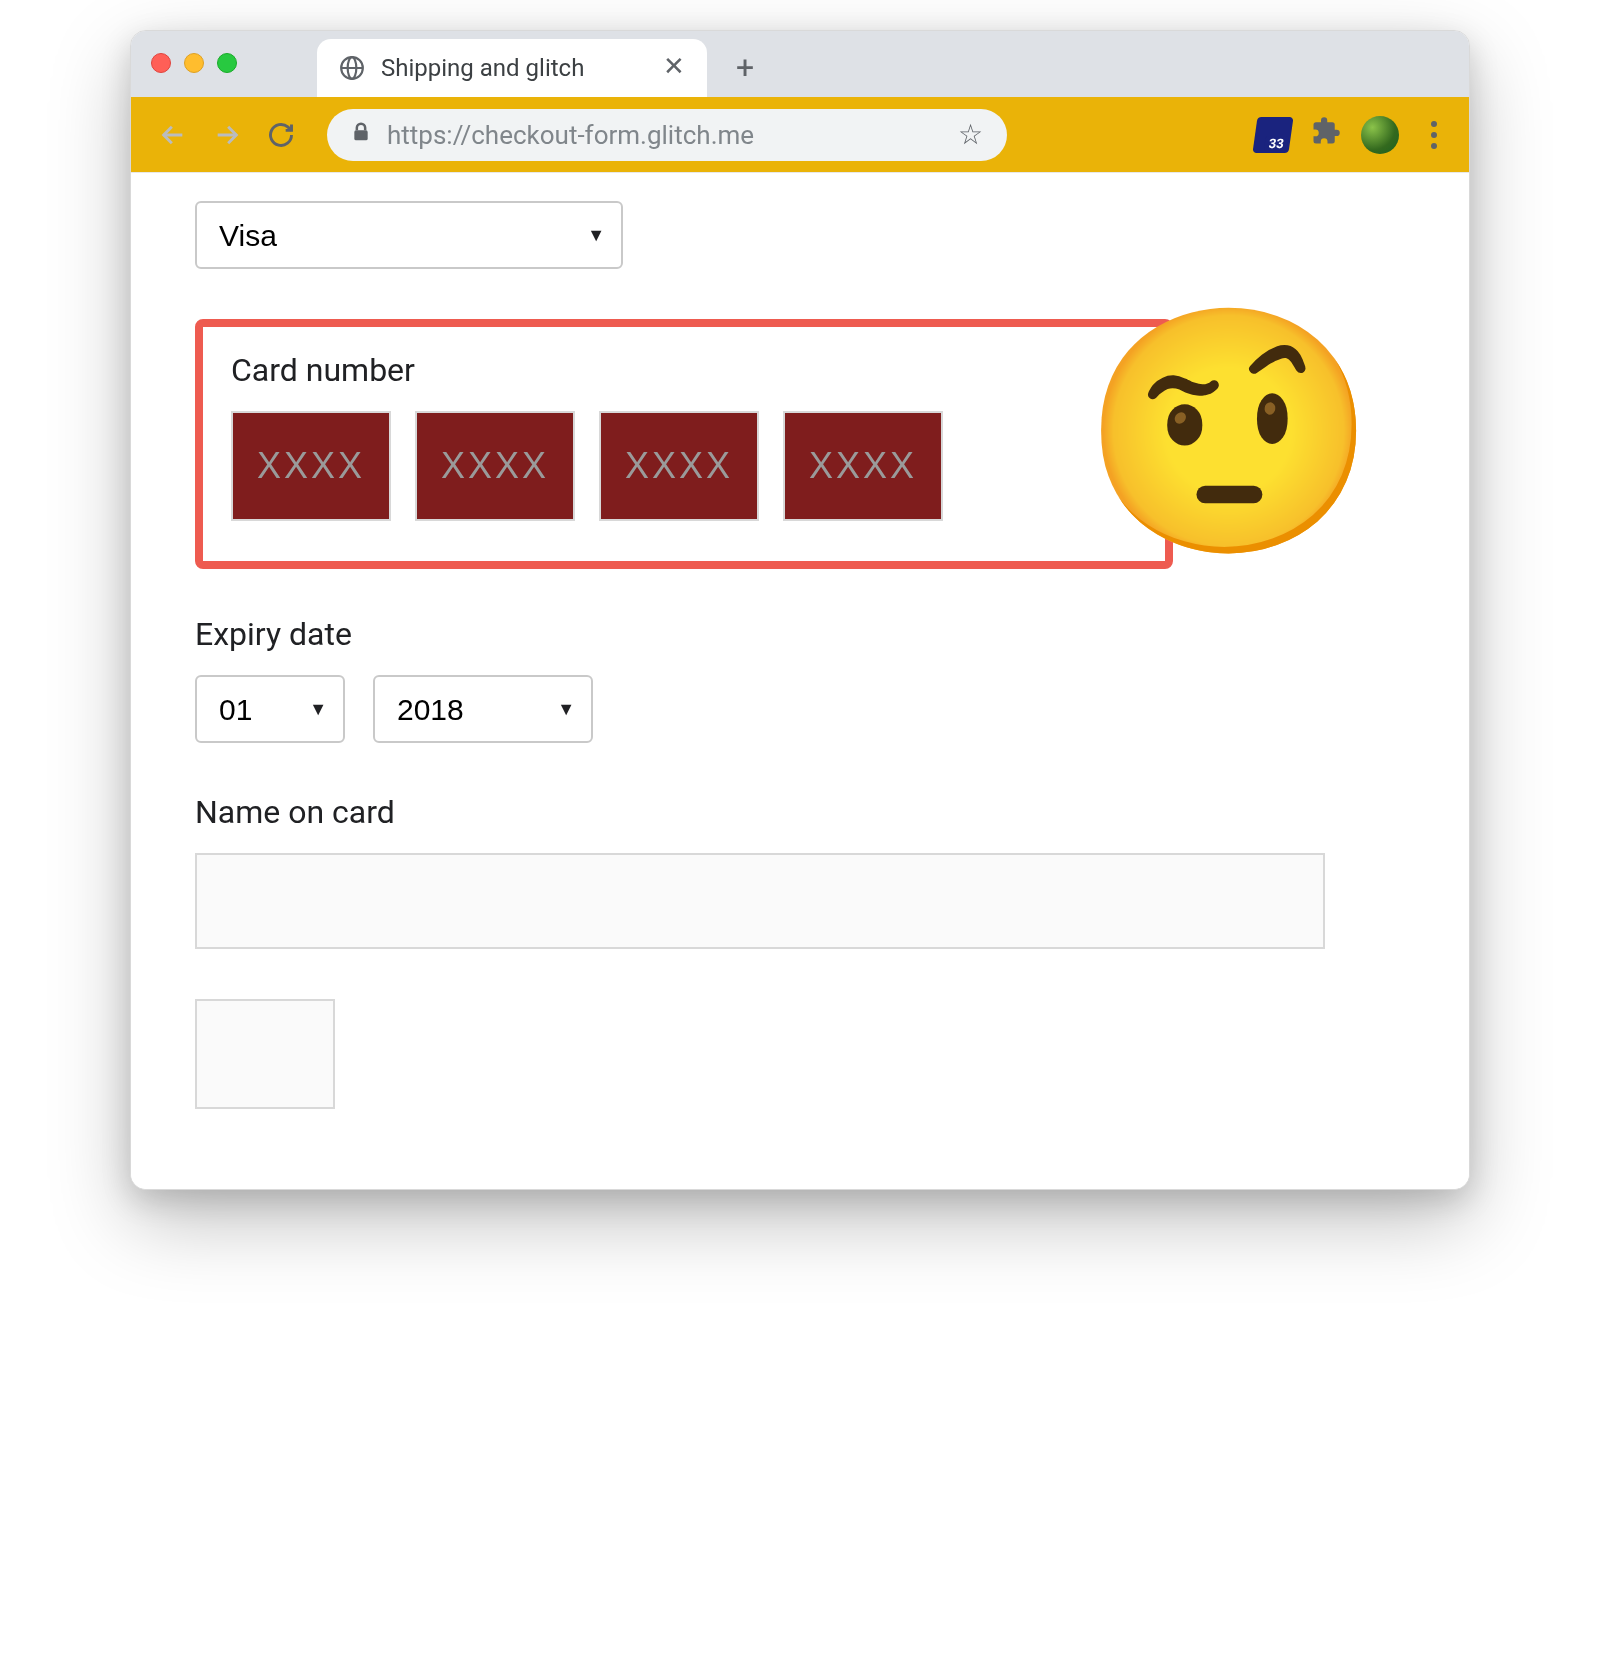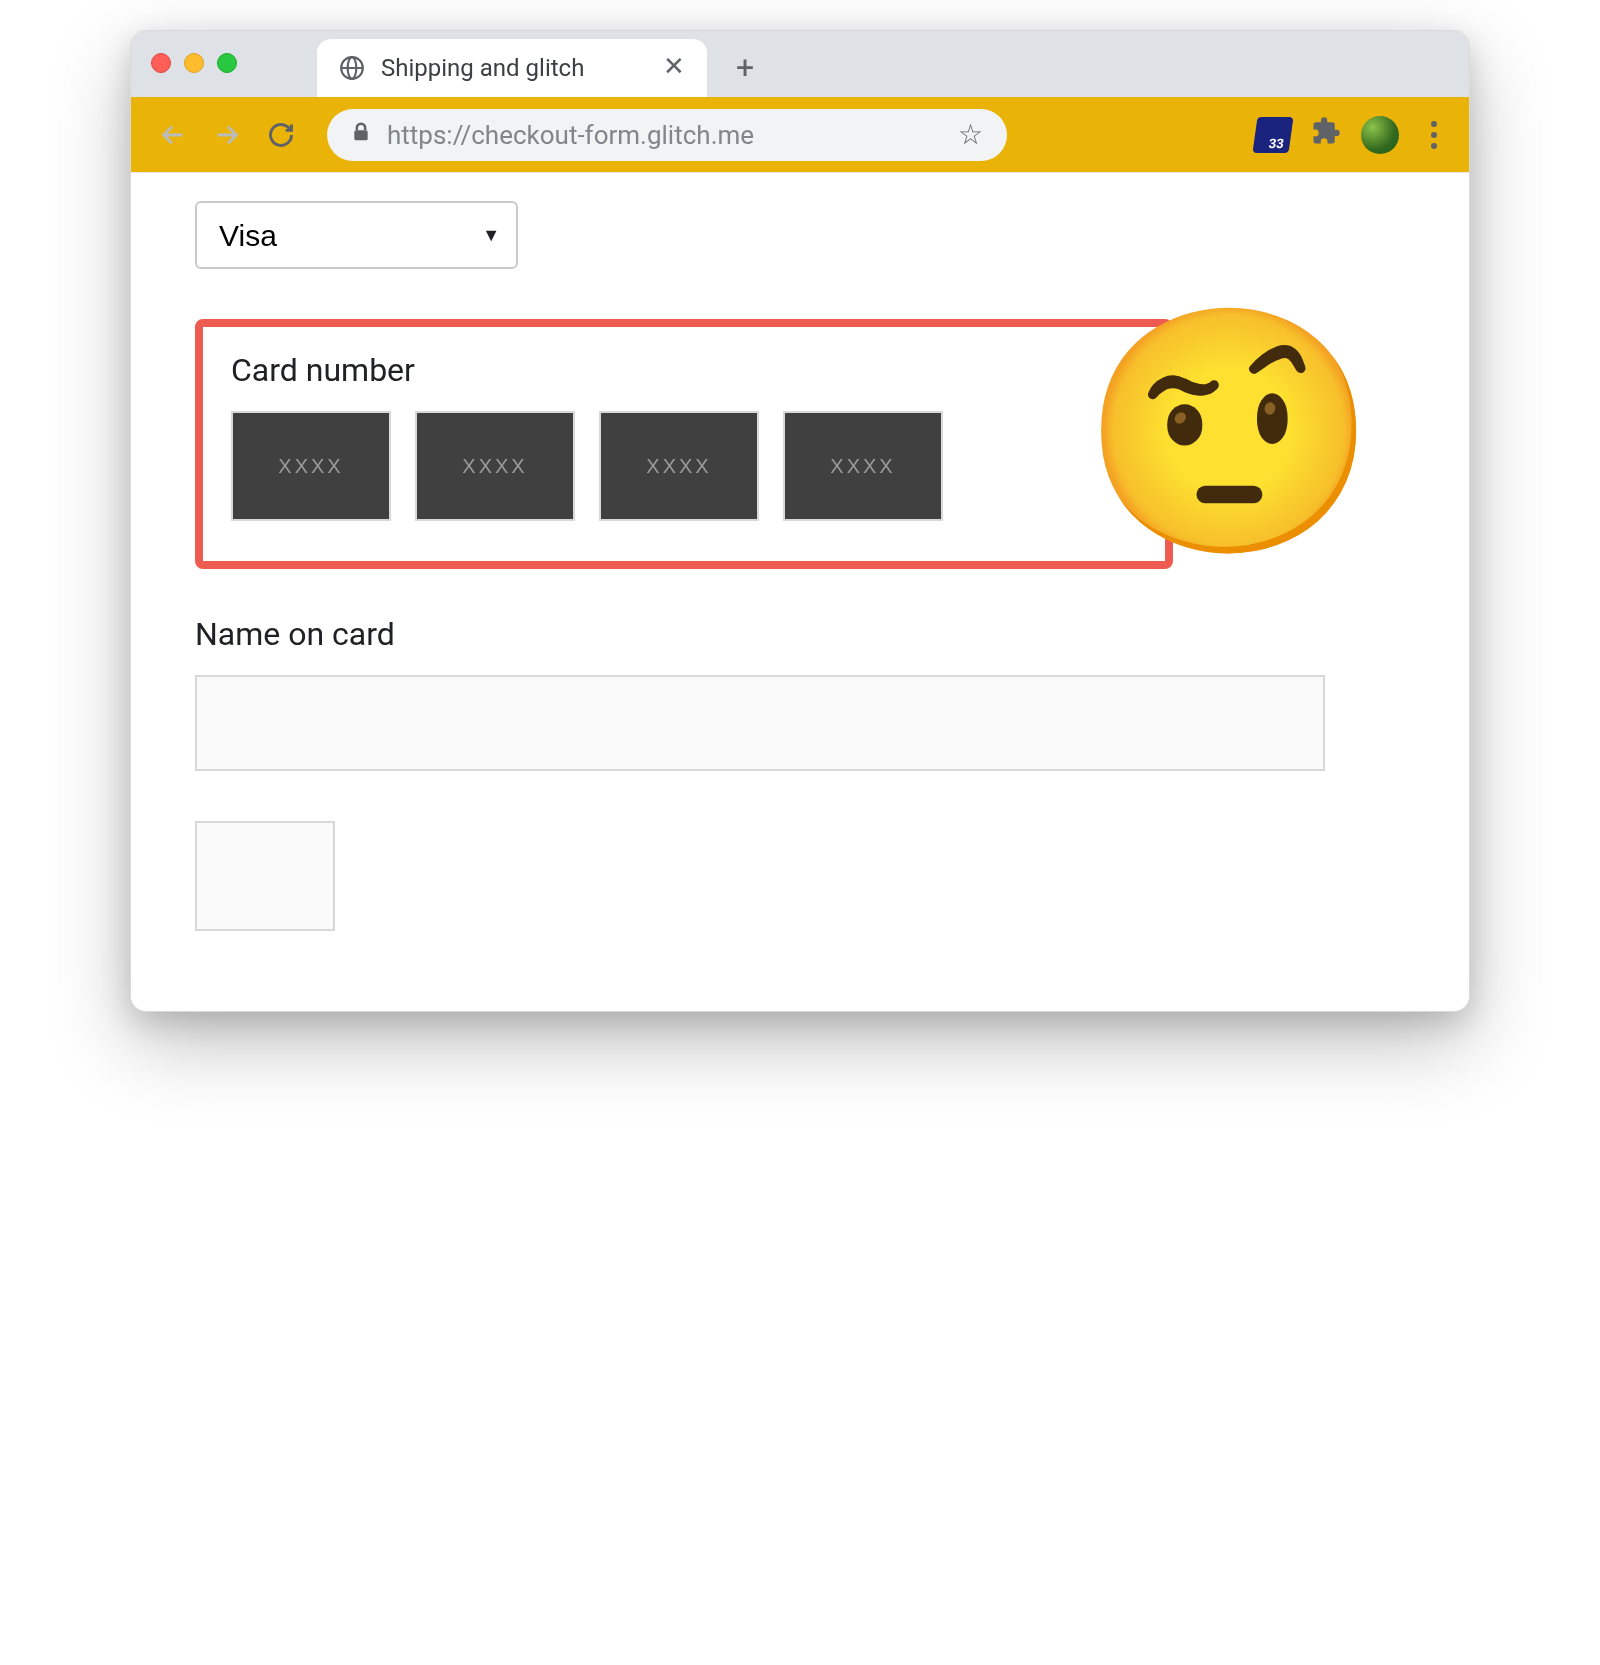--- a/index.html
+++ b/index.html
@@ -251,44 +251,44 @@
       padding: 16px 56px 16px 22px;
       border: 2px solid #c9c9c9;
       border-radius: 6px;
       background: #ffffff;
       appearance: none;
       -webkit-appearance: none;
       cursor: pointer;
       height: 68px;
     }
     
-    .card-type-select { width: 323px; }
+    .card-type-select { width: 428px; }
     .month-select { width: 150px; }
     .year-select { width: 220px; }
     
     .highlight-box {
       border: 8px solid #ee5b50;
       border-radius: 8px;
       padding: 24px 28px 40px 28px;
       margin-bottom: 46px;
       width: 978px;
     }
     
     .card-inputs {
       display: flex;
       gap: 24px;
     }
     
     .card-segment {
       width: 160px;
       height: 110px;
       border: 2px solid #d8d8d8;
-      background: #404040;
+      background: #7f1d1d;
       text-align: center;
-      font-size: 20px;
+      font-size: 36px;
       color: #9a9a9a;
       letter-spacing: 3px;
     }
     .card-segment::placeholder { color: #9a9a9a; }
     
     .expiry-row {
       display: flex;
       gap: 28px;
     }
     
@@ -403,20 +403,35 @@
     <div class="highlight-box">
       <label class="form-label">Card number</label>
       <div class="card-inputs">
         <input class="card-segment" placeholder="XXXX" style="">
         <input class="card-segment" placeholder="XXXX" style="">
         <input class="card-segment" placeholder="XXXX" style="">
         <input class="card-segment" placeholder="XXXX" style="">
       </div>
     </div>
 
+    <div class="form-group">
+      <label class="form-label">Expiry date</label>
+      <div class="expiry-row">
+        <div class="select-wrap">
+          <select class="month-select">
+            <option>01</option>
+          </select>
+        </div>
+        <div class="select-wrap">
+          <select class="year-select">
+            <option>2018</option>
+          </select>
+        </div>
+      </div>
+    </div>
 
     <div class="form-group">
       <label class="form-label">Name on card</label>
       <input class="name-input" style="">
     </div>
 
     <div class="form-group" style="margin-bottom:10px;">
       <input class="cvv-input" style="">
     </div>
 

